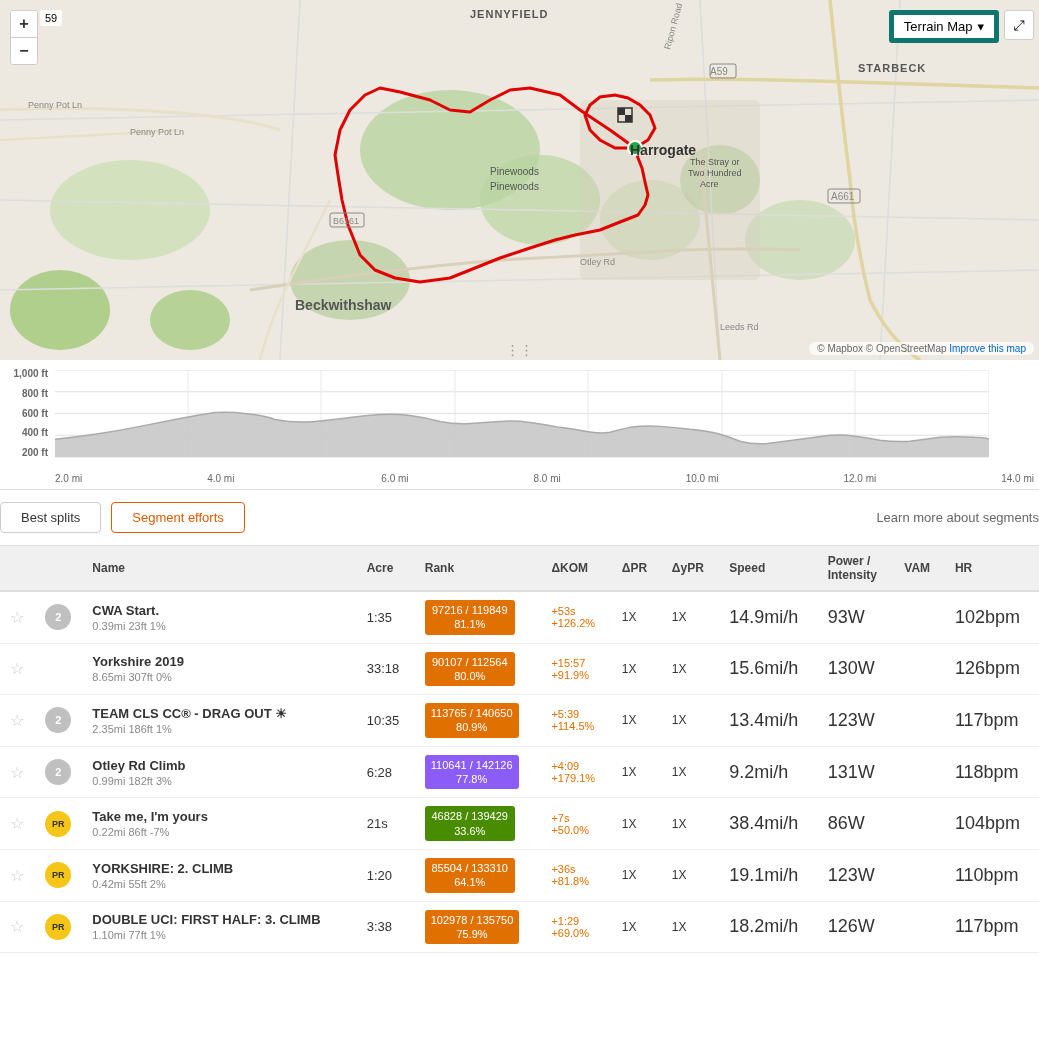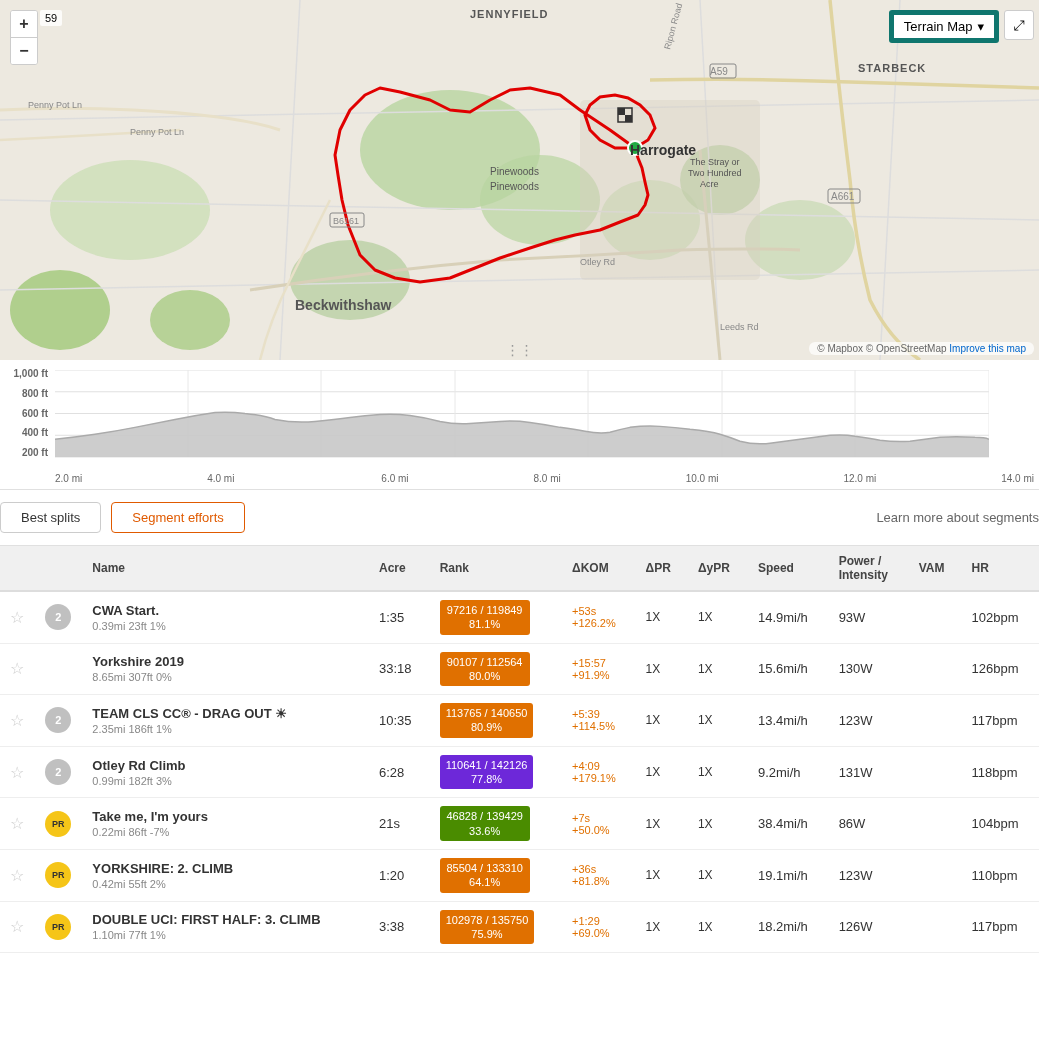--- a/index.html
+++ b/index.html
@@ -218,25 +218,25 @@
       padding: 3px 6px;
       border-radius: 3px;
       font-size: 11px;
       font-weight: normal;
       color: #fff;
       text-align: center;
       line-height: 1.3;
       min-width: 90px;
     }
     .rank-orange { background: #e07000; }
-    .rank-dark-orange { background: #6d28d9; }
+    .rank-dark-orange { background: #8b5cf6; }
     .rank-green { background: #4a8c00; }
     .delta-pos { color: #e07000; font-size: 11px; }
     .time-val { font-size: 13px; font-weight: 500; }
-    .speed-val, .power-val, .vam-val, .hr-val { font-size: 13px; }
+    .speed-val, .power-val, .vam-val, .hr-val { font-size: 18px; }
 
     
   </style>
 </head>
 <body>
 
 <div class="map-container">
   <div class="map-bg">
 
     <svg class="map-svg" viewBox="0 0 1039 360" xmlns="http://www.w3.org/2000/svg">

